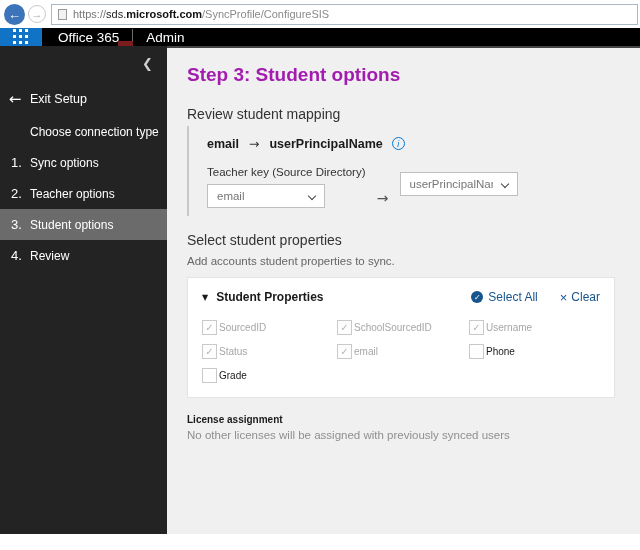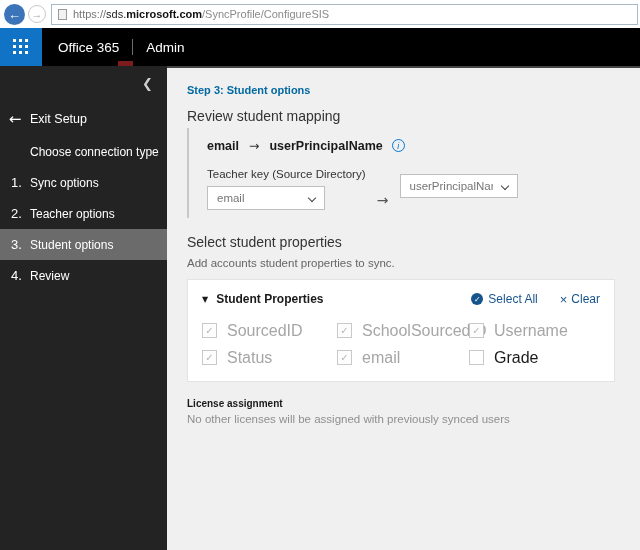--- a/index.html
+++ b/index.html
@@ -17,21 +17,21 @@
   .fwd-btn { background:#fff; border:1px solid #c9c9c9; color:#a8a8a8; font-size:11px; margin-left:3px; width:18px; height:18px; }
   .addr-bar { flex:1; height:21px; border:1px solid #a9bac7; background:#fff; margin-left:5px; display:flex; align-items:center; padding:0 6px; overflow:hidden; }
   .site-icon { width:9px; height:11px; border:1px solid #9a9a9a; background:#f2f2f2; margin-right:6px; flex:0 0 auto; }
   .url { font-size:11px; white-space:nowrap; color:#8a8a8a; }
   .url .scheme { color:#767676; }
   .url .sub { color:#222; }
   .url .domain { color:#111; font-weight:bold; }
   .url .path { color:#8a8a8a; }
 
   
-  .app-header { height:38px; background:#000; display:flex; align-items:stretch; position:relative; }
+  .app-header { height:18px; background:#000; display:flex; align-items:stretch; position:relative; }
   .waffle-btn { width:42px; background:#1173c5; display:flex; align-items:center; justify-content:center; cursor:pointer; }
   .waffle-icon { width:17px; height:17px; display:grid; grid-template-columns:repeat(3,3px); grid-template-rows:repeat(3,3px); gap:3px; }
   .waffle-icon i { background:#fff; }
   .brand-area { display:flex; align-items:center; color:#fff; }
   .brand { font-size:13.5px; margin-left:16px; }
   .brand-divider { width:1px; height:16px; background:#6d6d6d; margin:0 13px; }
   .section { font-size:13.5px; }
   .notif-badge { position:absolute; left:118px; bottom:0; width:15px; height:5px; background:#7c1c1c; }
 
   
@@ -44,22 +44,22 @@
   .exit-row { height:34px; margin-top:10px; display:flex; align-items:center; cursor:pointer; }
   .exit-arrow { width:30px; text-align:center; font-size:15px; color:#fff; font-family:"DejaVu Sans",sans-serif; }
   .exit-label { font-size:12.5px; }
   .side-item { height:31px; display:flex; align-items:center; cursor:pointer; }
   .side-item.active { background:#6b6b6b; }
   .side-num { width:30px; padding-left:11px; font-size:13px; flex:0 0 auto; }
   .side-label { font-size:12px; }
 
   
   .main { flex:1; background:#f0f0f0; padding:12px 24px 0 20px; box-shadow:inset 0 2px 0 #454545; overflow:hidden; }
-  .page-title { font-size:11px; font-weight:bold; color:#0369a1; margin-top:6px; }
-  .section-heading { font-size:14px; color:#333; font-weight:normal; margin-top:12px; }
+  .page-title { font-size:19px; font-weight:bold; color:#a21caf; margin-top:6px; }
+  .section-heading { font-size:14px; color:#333; font-weight:normal; margin-top:20px; }
   .section-desc { font-size:11.5px; color:#666; line-height:1.45; margin-top:5px; width:372px; }
 
   .mapping-group { margin-top:4px; border-left:2px solid #c9c9c9; padding:10px 0 8px 18px; }
   .mapping-title { display:flex; align-items:center; font-size:12.5px; font-weight:bold; color:#1a1a1a; }
   .map-arrow { margin:0 10px; font-weight:normal; color:#333; font-family:"DejaVu Sans",sans-serif; }
   .info-icon { width:13px; height:13px; border:1px solid #0078d7; border-radius:50%; color:#0078d7; font-size:9px; font-weight:normal; font-style:italic; display:flex; align-items:center; justify-content:center; margin-left:9px; cursor:pointer; }
 
   .form-row { display:flex; margin-top:15px; }
   .field-label { font-size:11.5px; color:#333; white-space:nowrap; }
   .select-box { width:118px; height:24px; background:#fff; border:1px solid #bfbfbf; margin-top:6px; display:flex; align-items:center; padding:0 24px 0 9px; position:relative; cursor:pointer; }
@@ -78,21 +78,21 @@
   .link { display:flex; align-items:center; color:#17548c; font-size:12px; cursor:pointer; }
   .selectall-icon { width:12px; height:12px; border-radius:50%; background:#17548c; color:#fff; font-size:8px; display:flex; align-items:center; justify-content:center; margin-right:5px; font-family:"DejaVu Sans",sans-serif; }
   .clear-link { margin-left:22px; }
   .clear-icon { font-size:13px; margin-right:4px; color:#17548c; }
 
   .cb-grid { display:grid; grid-template-columns:135px 132px 1fr; row-gap:9px; margin-top:15px; }
   .cb-item { display:flex; align-items:center; cursor:pointer; }
   .cb-box { width:15px; height:15px; border:1px solid #c9c9c9; background:#fff; display:flex; align-items:center; justify-content:center; flex:0 0 auto; }
   .cb-check { font-size:10px; color:#b5b5b5; font-family:"DejaVu Sans",sans-serif; display:none; }
   .cb-checked .cb-check { display:block; }
-  .cb-label { font-size:16px; color:#1a1a1a; margin-left:10px; }
+  .cb-label { font-size:10px; color:#1a1a1a; margin-left:2px; }
   .cb-disabled { cursor:default; }
   .cb-disabled .cb-label { color:#a6a6a6; }
   .cb-disabled .cb-box { background:#fdfdfd; }
 
   .license-heading { font-size:10px; font-weight:bold; color:#1a1a1a; margin-top:16px; }
   .license-desc { font-size:11.5px; color:#8f8f8f; margin-top:4px; }
 </style>
 </head>
 <body>
 
@@ -242,20 +242,24 @@
           <span class="cb-label">Status</span>
         </div>
         <div class="cb-item cb-checked cb-disabled">
           <span class="cb-box">
               <span class="cb-check">✓</span>
             </span>
           <span class="cb-label">email</span>
         </div>
         <div class="cb-item">
           <span class="cb-box"></span>
+          <span class="cb-label">Phone</span>
+        </div>
+        <div class="cb-item">
+          <span class="cb-box"></span>
           <span class="cb-label">Grade</span>
         </div>
       </div>
     </div>
 
     <div class="license-heading">License assignment</div>
     <div class="license-desc">No other licenses will be assigned with previously synced users</div>
 
   </div>
 </div>

